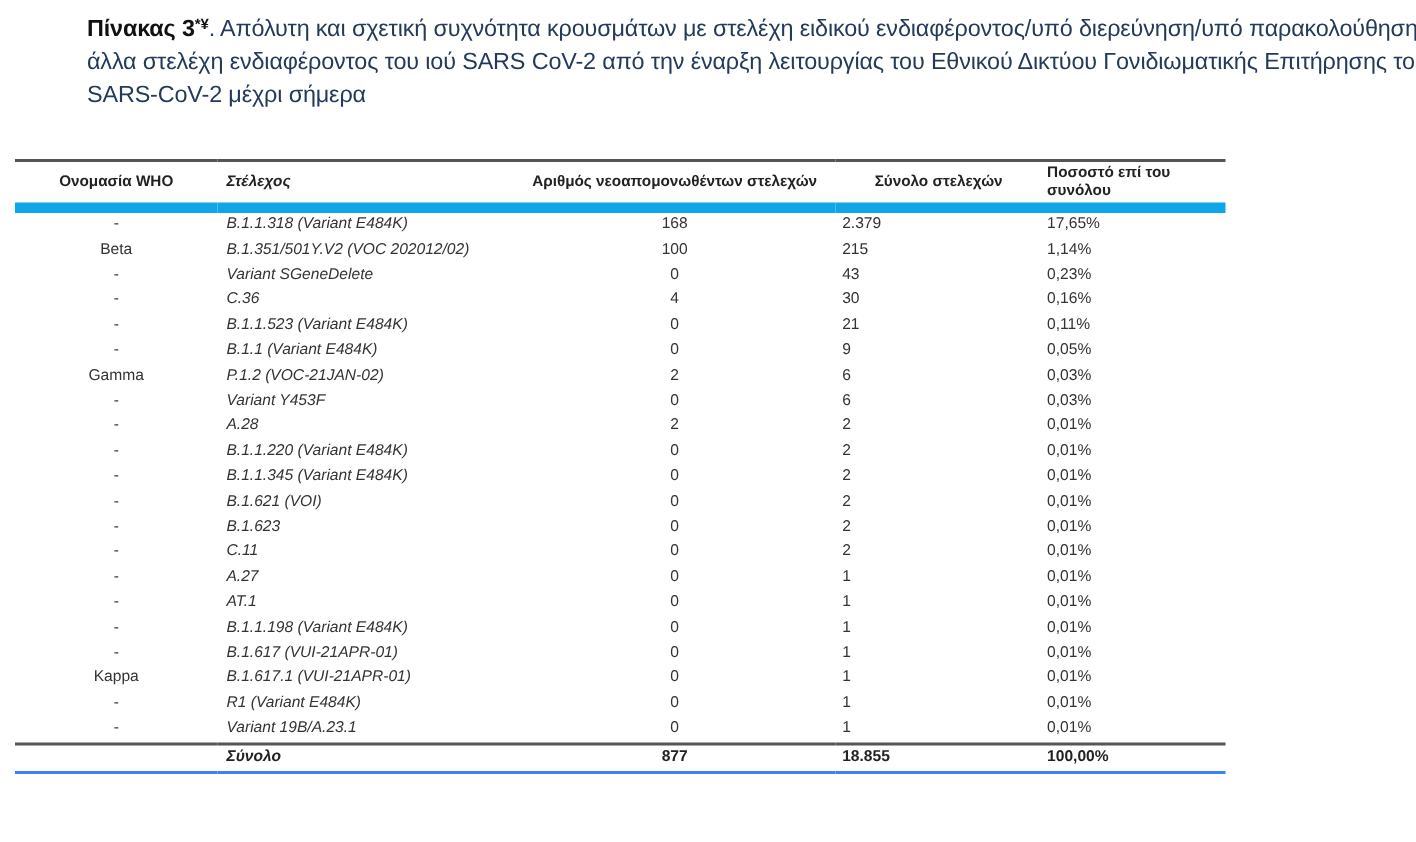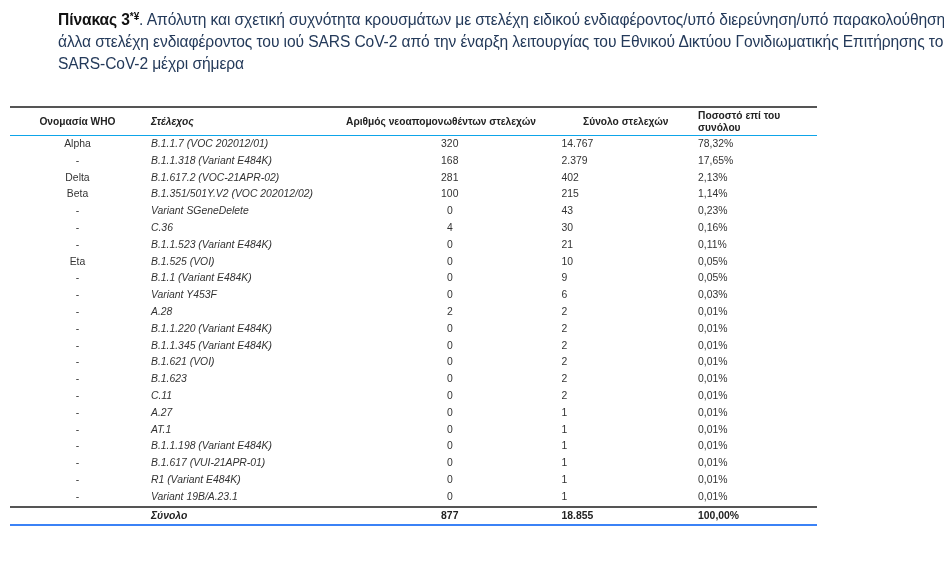--- a/index.html
+++ b/index.html
@@ -38,40 +38,40 @@
       position: absolute;
       left: 10px;
       top: 106px;
       width: 807px;
       border-collapse: collapse;
       font-size: 10.4px;
       color: #333;
     }
     table.strains thead tr {
       border-top: 2px solid #555;
-      border-bottom: 1px solid #0ea5e9;
+      border-bottom: 7px solid #0ea5e9;
     }
     table.strains th {
       font-weight: bold;
       color: #222;
       font-size: 10.2px;
       height: 27px;
       padding: 0 4px;
       line-height: 12px;
       vertical-align: middle;
     }
     table.strains td {
       height: 16.8px;
       padding: 0 4px;
       line-height: 16.8px;
       white-space: nowrap;
     }
     .c-who { width: 136px; text-align: center; }
     .c-strain { width: 190px; text-align: left; padding-left: 6px !important; font-style: italic; }
-    .c-new { width: 220px; text-align: left; }
+    .c-new { width: 220px; text-align: center; }
     .c-total { width: 138px; }
     .c-pct { width: 123px; text-align: left; }
     table.strains th.c-strain { text-align: left; }
     table.strains td.c-new { text-align: center; }
     tr.total-row {
       border-top: 2px solid #555;
       border-bottom: 2px solid #3b82f6;
       font-weight: bold;
       color: #222;
     }
@@ -88,39 +88,25 @@
     <tr>
       <th class="c-who">Ονομασία WHO</th>
       <th class="c-strain">Στέλεχος</th>
       <th class="c-new">Αριθμός νεοαπομονωθέντων στελεχών</th>
       <th class="c-total">Σύνολο στελεχών</th>
       <th class="c-pct">Ποσοστό επί του συνόλου</th>
     </tr>
   </thead>
   <tbody id="rows">
       <tr>
-        <td class="c-who">Alpha</td>
-        <td class="c-strain">B.1.1.7 (VOC 202012/01)</td>
-        <td class="c-new">320</td>
-        <td class="c-total">14.767</td>
-        <td class="c-pct">78,32%</td>
-      </tr>
-      <tr>
         <td class="c-who">-</td>
         <td class="c-strain">B.1.1.318 (Variant E484K)</td>
         <td class="c-new">168</td>
         <td class="c-total">2.379</td>
         <td class="c-pct">17,65%</td>
-      </tr>
-      <tr>
-        <td class="c-who">Delta</td>
-        <td class="c-strain">B.1.617.2 (VOC-21APR-02)</td>
-        <td class="c-new">281</td>
-        <td class="c-total">402</td>
-        <td class="c-pct">2,13%</td>
       </tr>
       <tr>
         <td class="c-who">Beta</td>
         <td class="c-strain">B.1.351/501Y.V2 (VOC 202012/02)</td>
         <td class="c-new">100</td>
         <td class="c-total">215</td>
         <td class="c-pct">1,14%</td>
       </tr>
       <tr>
         <td class="c-who">-</td>
@@ -137,42 +123,42 @@
         <td class="c-pct">0,16%</td>
       </tr>
       <tr>
         <td class="c-who">-</td>
         <td class="c-strain">B.1.1.523 (Variant E484K)</td>
         <td class="c-new">0</td>
         <td class="c-total">21</td>
         <td class="c-pct">0,11%</td>
       </tr>
       <tr>
-        <td class="c-who">Eta</td>
-        <td class="c-strain">B.1.525 (VOI)</td>
-        <td class="c-new">0</td>
-        <td class="c-total">10</td>
-        <td class="c-pct">0,05%</td>
-      </tr>
-      <tr>
         <td class="c-who">-</td>
         <td class="c-strain">B.1.1 (Variant E484K)</td>
         <td class="c-new">0</td>
         <td class="c-total">9</td>
         <td class="c-pct">0,05%</td>
       </tr>
       <tr>
-        <td class="c-who">-</td>
-        <td class="c-strain">Variant Y453F</td>
-        <td class="c-new">0</td>
+        <td class="c-who">Gamma</td>
+        <td class="c-strain">P.1.2 (VOC-21JAN-02)</td>
+        <td class="c-new">2</td>
         <td class="c-total">6</td>
         <td class="c-pct">0,03%</td>
       </tr>
       <tr>
         <td class="c-who">-</td>
+        <td class="c-strain">Variant Y453F</td>
+        <td class="c-new">0</td>
+        <td class="c-total">6</td>
+        <td class="c-pct">0,03%</td>
+      </tr>
+      <tr>
+        <td class="c-who">-</td>
         <td class="c-strain">A.28</td>
         <td class="c-new">2</td>
         <td class="c-total">2</td>
         <td class="c-pct">0,01%</td>
       </tr>
       <tr>
         <td class="c-who">-</td>
         <td class="c-strain">B.1.1.220 (Variant E484K)</td>
         <td class="c-new">0</td>
         <td class="c-total">2</td>
@@ -223,20 +209,27 @@
       <tr>
         <td class="c-who">-</td>
         <td class="c-strain">B.1.1.198 (Variant E484K)</td>
         <td class="c-new">0</td>
         <td class="c-total">1</td>
         <td class="c-pct">0,01%</td>
       </tr>
       <tr>
         <td class="c-who">-</td>
         <td class="c-strain">B.1.617 (VUI-21APR-01)</td>
+        <td class="c-new">0</td>
+        <td class="c-total">1</td>
+        <td class="c-pct">0,01%</td>
+      </tr>
+      <tr>
+        <td class="c-who">Kappa</td>
+        <td class="c-strain">B.1.617.1 (VUI-21APR-01)</td>
         <td class="c-new">0</td>
         <td class="c-total">1</td>
         <td class="c-pct">0,01%</td>
       </tr>
       <tr>
         <td class="c-who">-</td>
         <td class="c-strain">R1 (Variant E484K)</td>
         <td class="c-new">0</td>
         <td class="c-total">1</td>
         <td class="c-pct">0,01%</td>

